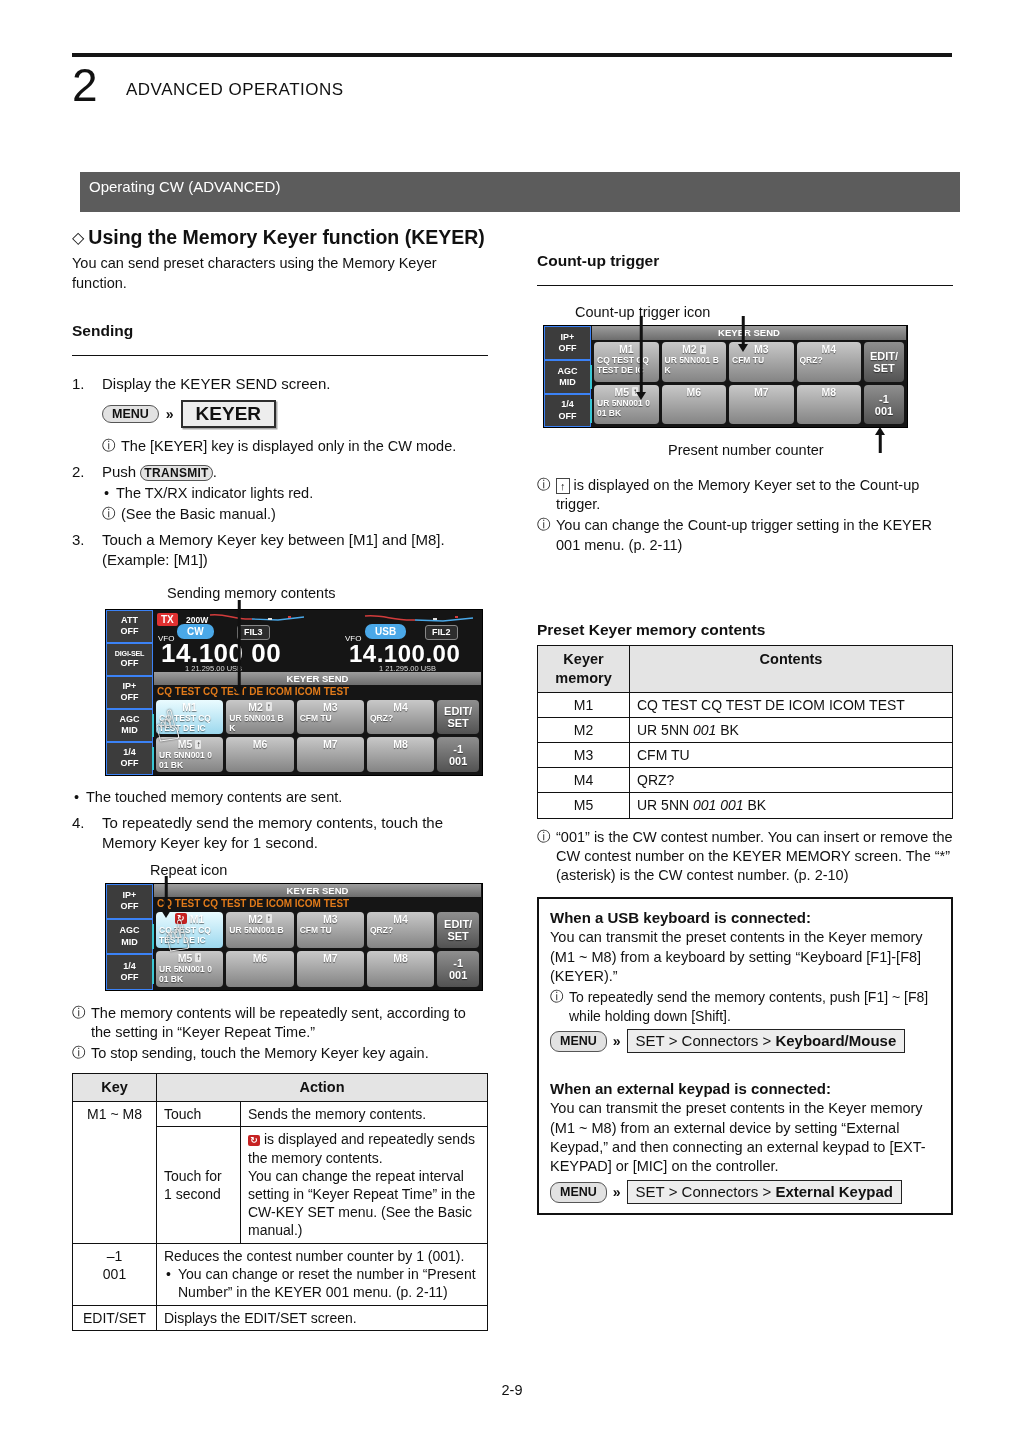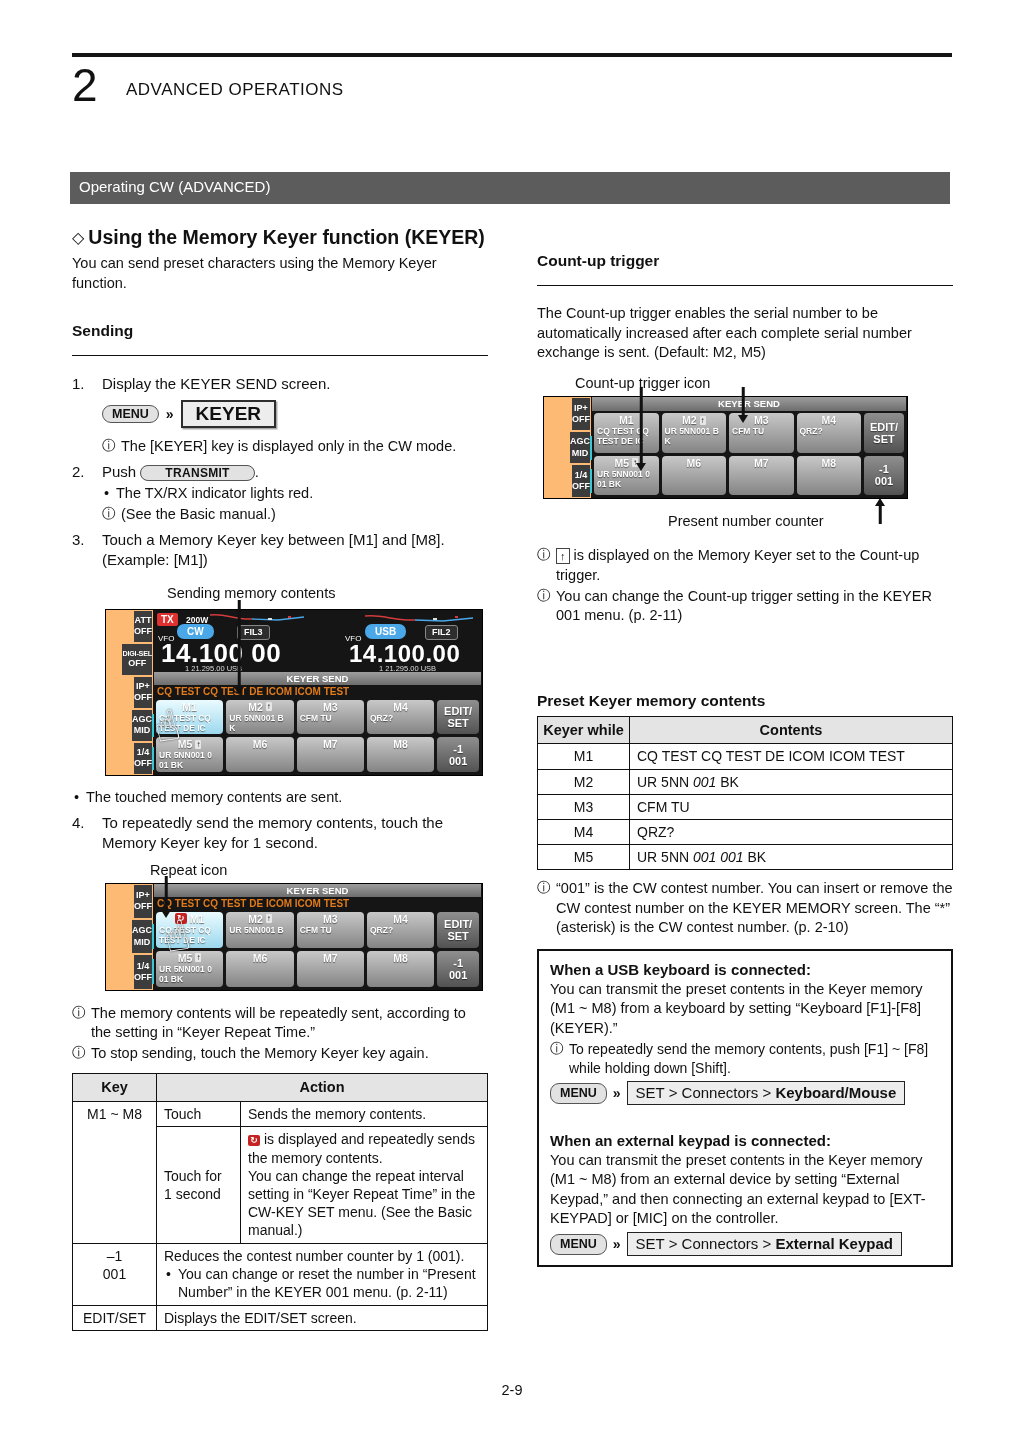--- a/index.html
+++ b/index.html
@@ -3,21 +3,21 @@
 <meta charset="utf-8">
 <style>
   html,body{margin:0;padding:0;}
   body{width:1024px;height:1449px;background:#fff;position:relative;overflow:hidden;
        font-family:"Liberation Sans","DejaVu Sans",sans-serif;color:#111;}
   .abs{position:absolute;}
   
   .top-rule{left:72px;top:53px;width:880px;height:4px;background:#151515;}
   .chapter-num{left:72px;top:62px;font-size:46px;font-weight:400;line-height:1;}
   .chapter-title{left:126px;top:80px;font-size:17px;letter-spacing:.5px;}
-  .banner{left:70px;top:172px;width:880px;height:32px;background:#5c5c5c;color:#fff;
+  .banner{left:80px;top:172px;width:880px;height:40px;background:#5c5c5c;color:#fff;
           font-size:15px;line-height:30px;padding-left:9px;box-sizing:border-box;}
   .footer{left:0;top:1382px;width:1024px;text-align:center;font-size:14.5px;}
   
   .col-left{left:72px;top:226px;width:416px;}
   .col-right{left:537px;top:252px;width:416px;}
   h2.sec{font-size:19.5px;font-weight:bold;margin:0;line-height:1.2;}
   h2.sec .dia{font-size:16px;margin-right:4px;vertical-align:1px;}
   .body-p{font-size:14.5px;line-height:1.35;margin-top:5px;}
   h3.rule-head{font-size:15.5px;font-weight:bold;margin:28px 0 18px 0;
                border-bottom:1.6px solid #111;padding-bottom:15px;}
@@ -30,28 +30,28 @@
   .note .ig{position:absolute;left:0;top:0;font-size:13.5px;}
   .bullet{position:relative;padding-left:14px;font-size:14.5px;line-height:1.33;margin-top:2px;}
   .bullet .bdot{position:absolute;left:2px;top:0;}
   .menu-row{margin:7px 0 9px 30px;display:flex;align-items:center;gap:7px;}
   .btn-menu{border:1.5px solid #555;border-radius:9px;background:#e2e2e2;font-weight:bold;
             font-size:12.5px;padding:1px 9px;}
   .sep{font-size:14px;font-weight:bold;}
   .btn-keyer{border:2px solid #2d2d2d;background:#ededed;font-weight:bold;font-size:19px;
              padding:1px 13px;box-shadow:1.5px 1.5px 0 #aaa;}
   .btn-transmit{border:1.5px solid #555;border-radius:9px;background:#e2e2e2;font-weight:bold;
-                font-size:12px;padding:0 24px;letter-spacing:.3px;}
+                font-size:12px;padding:0 3px;letter-spacing:.3px;}
   .callout{font-size:14.5px;line-height:1.2;}
   
   .radio{position:relative;margin-top:6px;background:#0d0d0d;display:flex;border:1px solid #000;box-sizing:border-box;}
   .s1{height:167px;}
   .s2{height:108px;}
   .s3{height:103px;width:365px;}
-  .r-side{width:47px;background:#fdba74;display:flex;flex-direction:column;flex:none;align-items:flex-end;}
+  .r-side{width:47px;background:#3b82f6;display:flex;flex-direction:column;flex:none;}
   .r-sbtn{flex:1;margin:1px;background:#3c3c3c;color:#fff;text-align:center;display:flex;
           flex-direction:column;justify-content:center;font-size:9px;font-weight:bold;
           line-height:1.25;position:relative;}
   .r-sbtn .long{font-size:7.2px;letter-spacing:-.2px;}
   .r-sbtn.accent::after{content:"";position:absolute;right:-2px;top:12%;height:76%;width:2px;background:#39c7d4;z-index:2;}
   .r-main{flex:1;display:flex;flex-direction:column;background:#151515;min-width:0;}
   .r-top{height:62px;position:relative;color:#fff;flex:none;}
   .tx-badge{position:absolute;left:4px;top:3px;background:#e03131;color:#fff;font-size:10px;
             font-weight:bold;padding:0 4px;border-radius:2px;line-height:13px;}
   .pwr{position:absolute;left:33px;top:5px;font-size:8.5px;font-weight:bold;}
@@ -381,21 +381,20 @@
     <tr>
       <td class="ckey">EDIT/SET</td>
       <td colspan="2">Displays the EDIT/SET screen.</td>
     </tr>
   </tbody>
     </table>
 </div>
 
 <div class="abs col-right">
   <h3 class="rule-head tight">Count-up trigger</h3>
-  <div class="body-p">The Count-up trigger enables the serial number to be automatically increased after each complete serial number exchange is sent. (Default: M2, M5)</div>
 
   <div class="callout" style="margin:12px 0 0 38px;">Count-up trigger icon</div>
 
   <div class="present-wrap">
 
     <div class="radio s3" style="margin-left:6px;margin-top:4px;">
       <div class="r-side">
         <div class="r-sbtn">
             <span>IP+</span>
             <span>OFF</span>
@@ -481,21 +480,21 @@
 
   <h3 style="font-size:15.5px;margin:66px 0 0 0;">Preset Keyer memory contents</h3>
 
   <table class="man" style="margin-top:6px;">
     <colgroup>
         <col style="width:92px;">
         <col>
       </colgroup>
     <tbody>
         <tr>
-      <th>Keyer while</th>
+      <th>Keyer memory</th>
       <th>Contents</th>
     </tr>
     <tr>
           <td class="ckey">M1</td>
           <td><span>CQ TEST CQ TEST DE ICOM ICOM TEST</span><span class="it"></span><span></span></td>
         </tr>
     <tr>
           <td class="ckey">M2</td>
           <td><span>UR 5NN </span><span class="it">001</span><span> BK</span></td>
         </tr>

